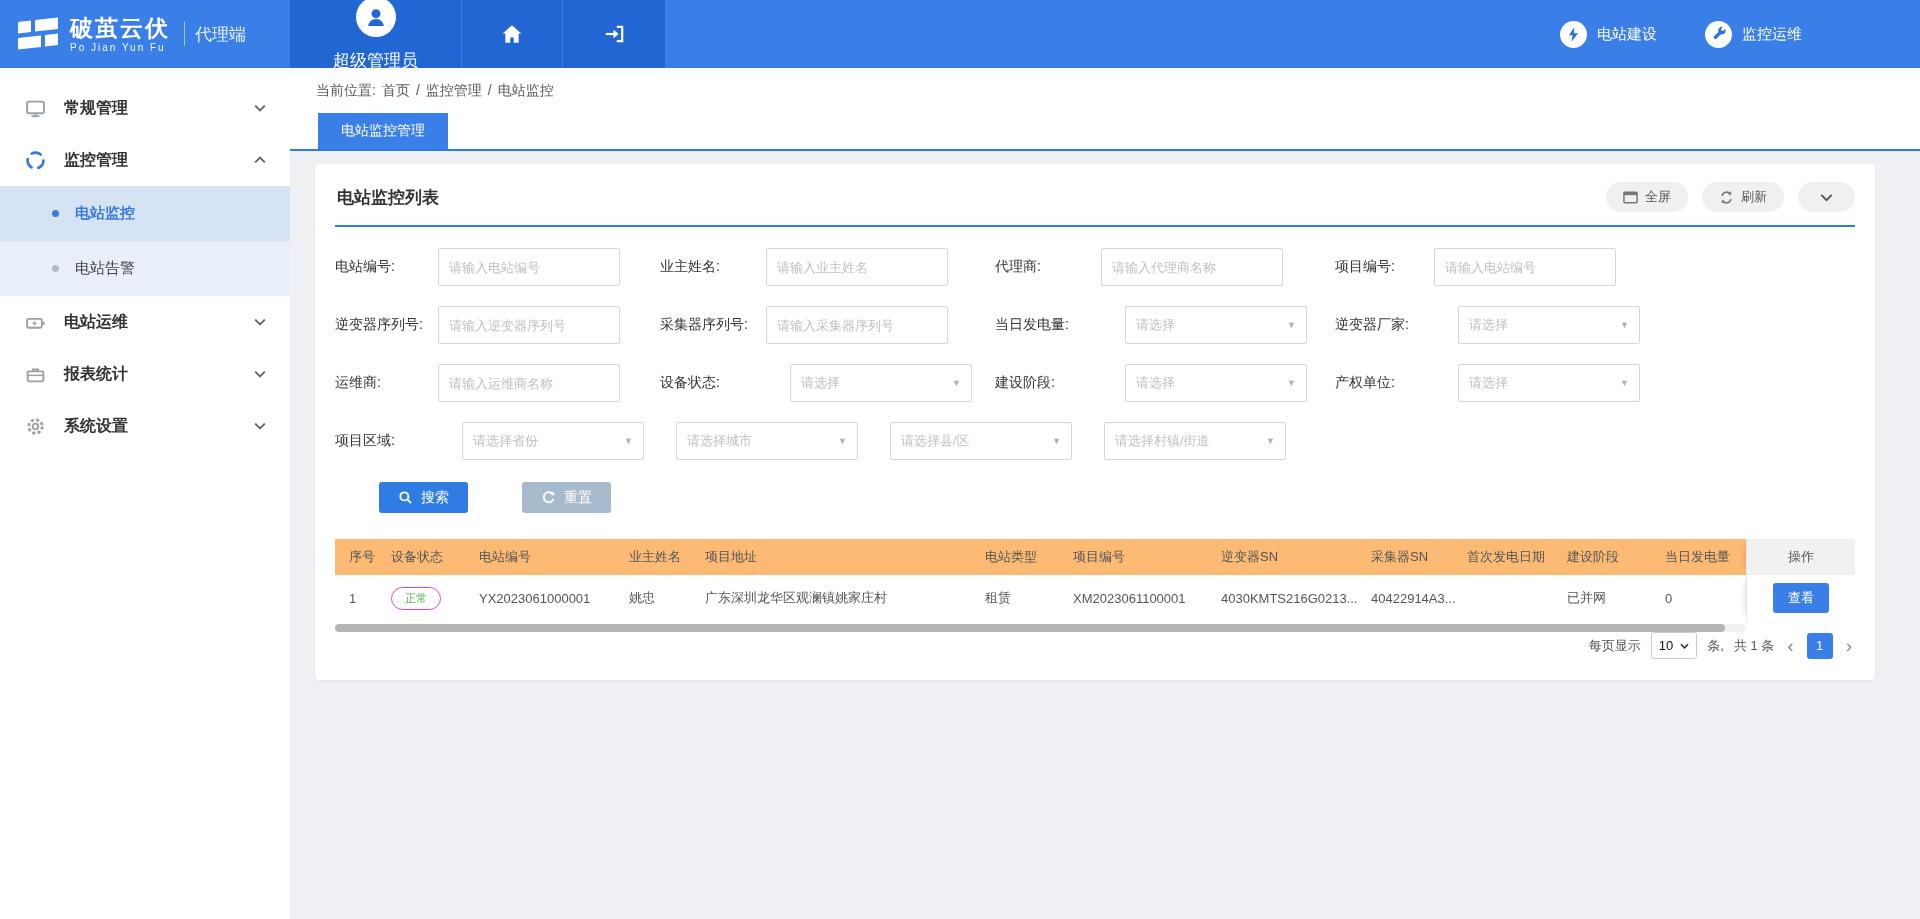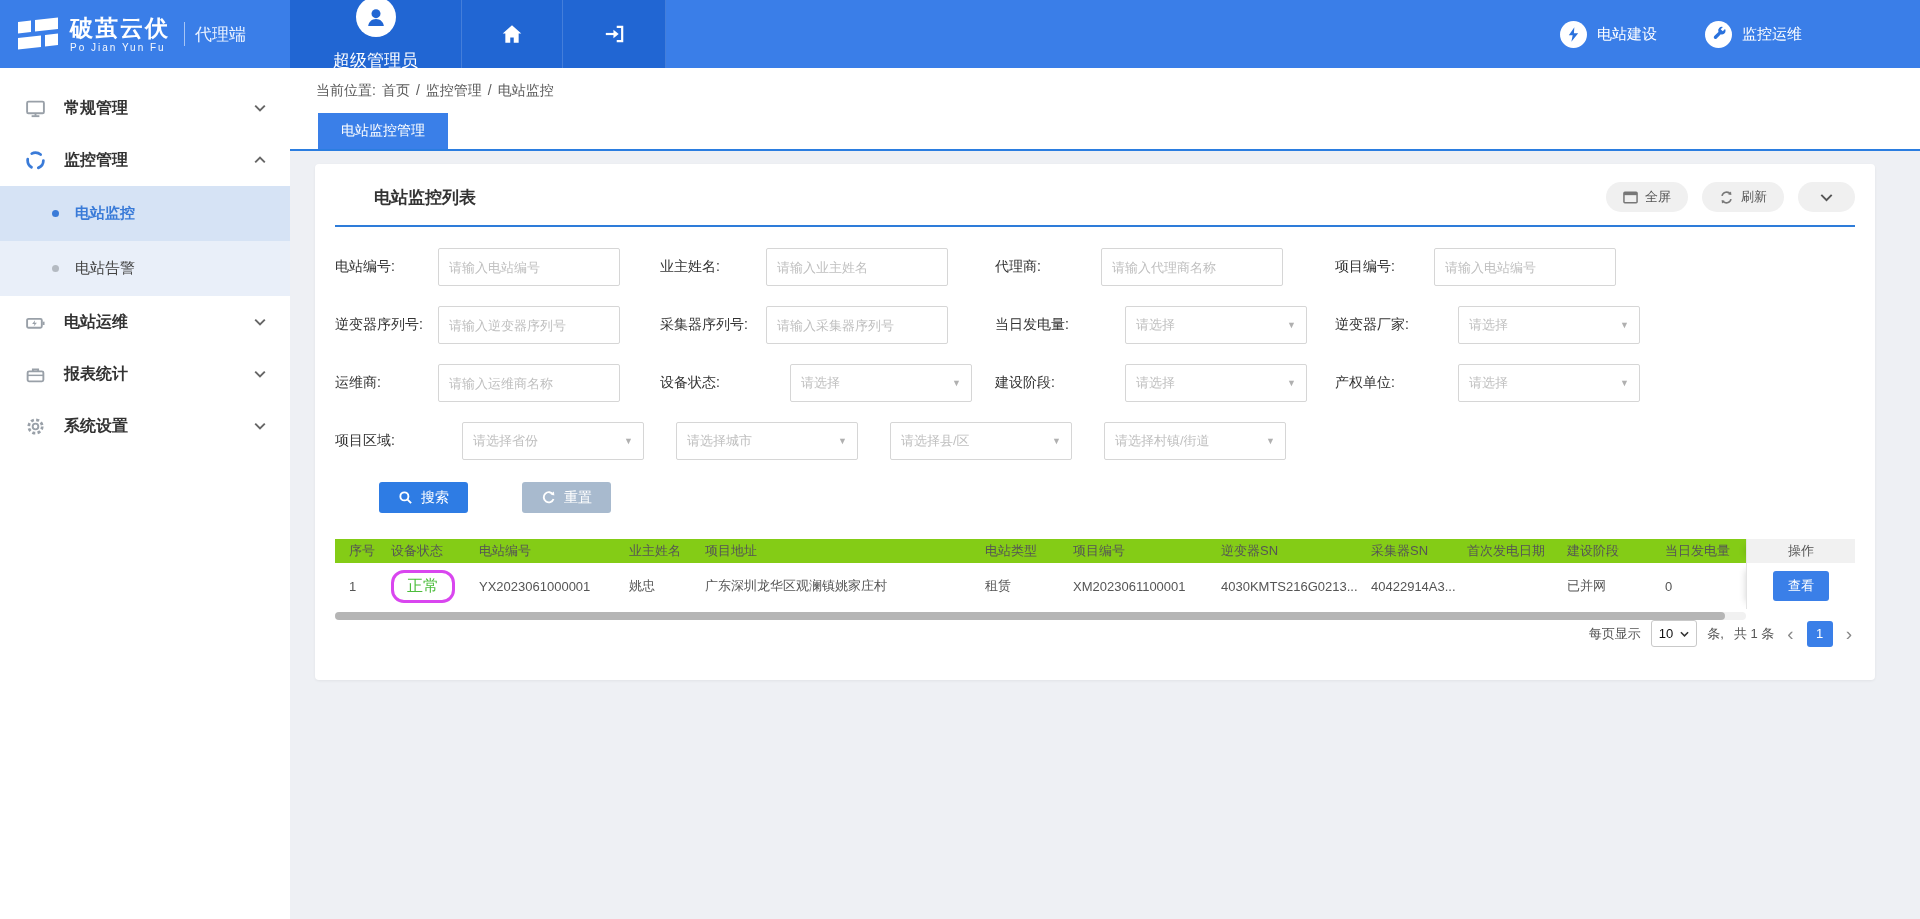--- a/index.html
+++ b/index.html
@@ -45,21 +45,21 @@
   .main { position:absolute; top:68px; left:290px; width:1630px; height:851px; }
   .crumb-strip { background:#fff; border-bottom:2px solid #2b7de0; padding:14px 0 0 0; }
   .crumb { font-size:14px; color:#5a5a5a; padding-left:26px; display:flex; gap:6px; }
   .crumb .link { cursor:pointer; }
   .tab-row { margin-top:13px; padding-left:28px; }
   .tab { display:inline-block; background:#3a7fe8; color:#fff; font-size:14px; padding:9px 23px; cursor:pointer; }
 
   .content { padding:13px 45px 0 25px; }
   .card { background:#fff; border-radius:4px; box-shadow:0 1px 3px rgba(0,0,0,.06); padding:18px 20px 18px 20px; min-height:516px; }
   .card-head { display:flex; align-items:center; justify-content:space-between; padding-bottom:13px; border-bottom:2px solid #2e7cd9; }
-  .card-title { font-size:17px; font-weight:bold; color:#333; padding-left:2px;margin-left:37px; }
+  .card-title { font-size:17px; font-weight:bold; color:#333; padding-left:2px; }
   .toolbar { display:flex; gap:14px; }
   .pill { height:30px; border-radius:16px; background:#f0f0f0; border:none; display:flex; align-items:center; gap:7px; padding:0 17px; font-size:13px; color:#555; cursor:pointer; font-family:inherit; }
   .pill.caret-only { padding:0 22px; }
 
   
   .filters { margin-top:21px; }
   .frow { display:grid; grid-template-columns:103px 182px 40px 106px 182px 47px 106px 182px 52px 99px 182px; align-items:center; margin-bottom:20px; }
   .flabel { font-size:14px; color:#333; }
   .finput { height:38px; border:1px solid #d6d6d6; border-radius:2px; padding:0 10px; font-size:13px; color:#333; width:182px; outline:none; font-family:inherit; background:#fff; }
   .finput::placeholder { color:#bfbfbf; }
@@ -70,30 +70,30 @@
   .region-selects { display:flex; gap:8px; }
 
   .btn-row { display:flex; gap:12px; padding-left:2px; margin-top:1px; }
   .btn { height:31px; border:none; border-radius:3px; color:#fff; font-size:14px; display:flex; align-items:center; gap:8px; padding:0 19px; cursor:pointer; font-family:inherit;margin-left:42px; }
   .btn.search { background:#2e7ce4; }
   .btn.reset { background:#a8bace; }
 
   
   .tablewrap { margin-top:26px; }
   .trow { display:flex; width:1520px; }
-  .th-row { background:#84cc16; height:24px; align-items:center; font-size:13px; color:#555; }
+  .th-row { background:#fdba74; height:36px; align-items:center; font-size:13px; color:#555; }
   .td-row { background:#fff; height:46px; align-items:center; font-size:13px; color:#555; }
   .cell { padding-left:8px; white-space:nowrap; overflow:hidden; }
   .c0{width:48px; padding-left:14px;} .c1{width:88px;} .c2{width:150px;} .c3{width:76px;}
   .c4{width:280px;} .c5{width:88px;} .c6{width:148px;} .c7{width:150px;} .c8{width:96px;}
   .c9{width:100px;} .c10{width:98px;} .c11{width:89px;}
   .c12{width:109px; text-align:center; padding-left:0;}
   .op-cell { border-left:1px solid #e4e4e4; box-shadow:-7px 0 7px -7px rgba(0,0,0,.18); height:100%; display:flex; align-items:center; justify-content:center; }
   .th-row .op-cell { background:#f1f1f1; }
-  .badge-ok { display:inline-block; border:3px solid #d946ef; color:#4cbd3c; font-size:16px; border-radius:13px; padding:3px 13px; background:#fff; }
+  .badge-ok { display:inline-block; border:1px solid #d946ef; color:#4cbd3c; font-size:11px; border-radius:13px; padding:3px 13px; background:#fff; }
   .view-btn { background:#3a7fe8; color:#fff; border:none; border-radius:3px; font-size:13px; padding:6px 15px; cursor:pointer; font-family:inherit; }
   .hscroll { margin-top:3px; width:1411px; height:8px; background:#f1f1f1; border-radius:4px; }
   .hscroll .thumb { width:98.5%; height:8px; background:#b5b5b5; border-radius:4px; cursor:pointer; }
 
   
   .pager { margin-top:0; display:flex; align-items:center; justify-content:flex-end; gap:10px; font-size:13px; color:#555; }
   .pp-select { border:1px solid #c9c9c9; border-radius:3px; height:27px; display:flex; align-items:center; gap:7px; padding:0 7px; color:#111; cursor:pointer; background:#fff; }
   .pg-arrow { font-size:19px; color:#888; cursor:pointer; padding:0 3px; line-height:1; }
   .pg-num { width:26px; height:26px; background:#3a7fe8; color:#fff; border-radius:3px; display:flex; align-items:center; justify-content:center; font-size:13px; cursor:pointer; }
 </style>

